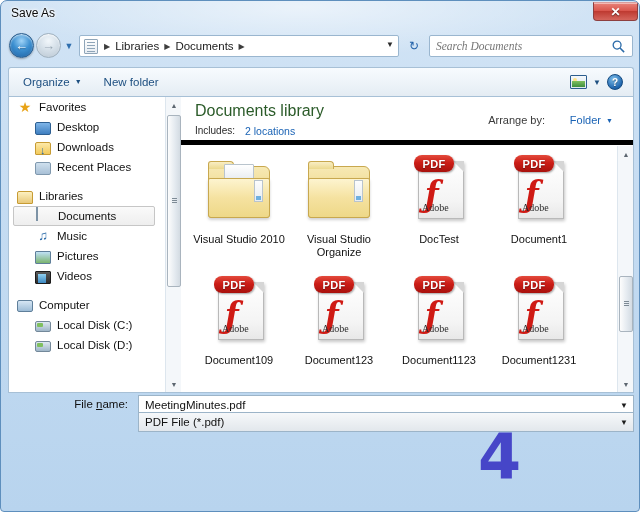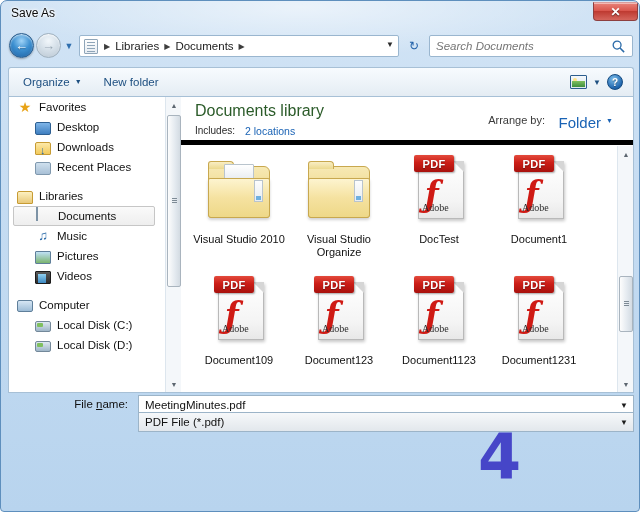--- a/index.html
+++ b/index.html
@@ -114,21 +114,21 @@
     display: flex; align-items: center; justify-content: center;
     color: #2060a8; font-size: 12px;
   }
   #search-box {
     position: absolute; left: 428px; top: 4px; width: 204px; height: 22px;
     background: #ffffff; border: 1px solid #9ab6cf; border-radius: 2px;
     display: flex; align-items: center;
   }
   #search-input {
     border: 0; outline: 0; margin-left: 6px; width: 168px;
-    font-family: Liberation Sans, sans-serif;
+    font-family: Liberation Serif, serif;
     font-size: 11.5px; font-style: italic; color: #6d6d6d;
     background: transparent;
   }
   #search-icon {
     position: absolute; right: 6px; top: 3px;
     width: 15px; height: 15px; color: #2a6aa8;
   }
 
   
   #toolbar {
@@ -262,21 +262,21 @@
   #library-includes-link {
     position: absolute; left: 64px; top: 28px;
     font-size: 10.5px; color: #1a63b5; cursor: pointer;
   }
   #arrange-label {
     position: absolute; right: 88px; top: 17px;
     font-size: 11px; color: #3a3a3a;
   }
   #arrange-value {
     position: absolute; right: 32px; top: 17px;
-    font-size: 15px; color: #1a63b5; cursor: pointer;
+    font-size: 11px; color: #1a63b5; cursor: pointer;
   }
   #arrange-caret {
     position: absolute; right: 20px; top: 20px;
     font-size: 7px; color: #1a63b5; cursor: pointer;
   }
 
   #file-grid {
     position: absolute; left: 0; top: 49px; right: 17px; bottom: 0;
     padding: 6px 0 0 8px;
     display: flex; flex-wrap: wrap; align-content: flex-start;
@@ -340,21 +340,21 @@
   }
   .pdf .fold {
     position: absolute; right: 0; top: 6px;
     width: 0; height: 0;
     border-left: 11px solid transparent;
     border-top: 11px solid #d6d6d6;
   }
   .pdf .banner {
     position: absolute; left: 0; top: 0; width: 40px; height: 17px;
     background: linear-gradient(180deg,#e34a3c 0%, #cc1e17 45%, #a8110d 100%);
-    border-radius: 2px;
+    border-radius: 8px;
     box-shadow: 1px 1px 2px rgba(0,0,0,.35);
     display: flex; align-items: center; justify-content: center;
     font-size: 11px; font-weight: bold; color: #ffffff;
     letter-spacing: .3px;
     text-shadow: 0 1px 1px rgba(0,0,0,.4);
   }
   .pdf .acro {
     position: absolute; left: 10px; top: 20px;
     font-size: 36px; line-height: 36px; color: #cf1a14;
     font-family: "DejaVu Serif", serif; font-style: italic; font-weight: bold;

